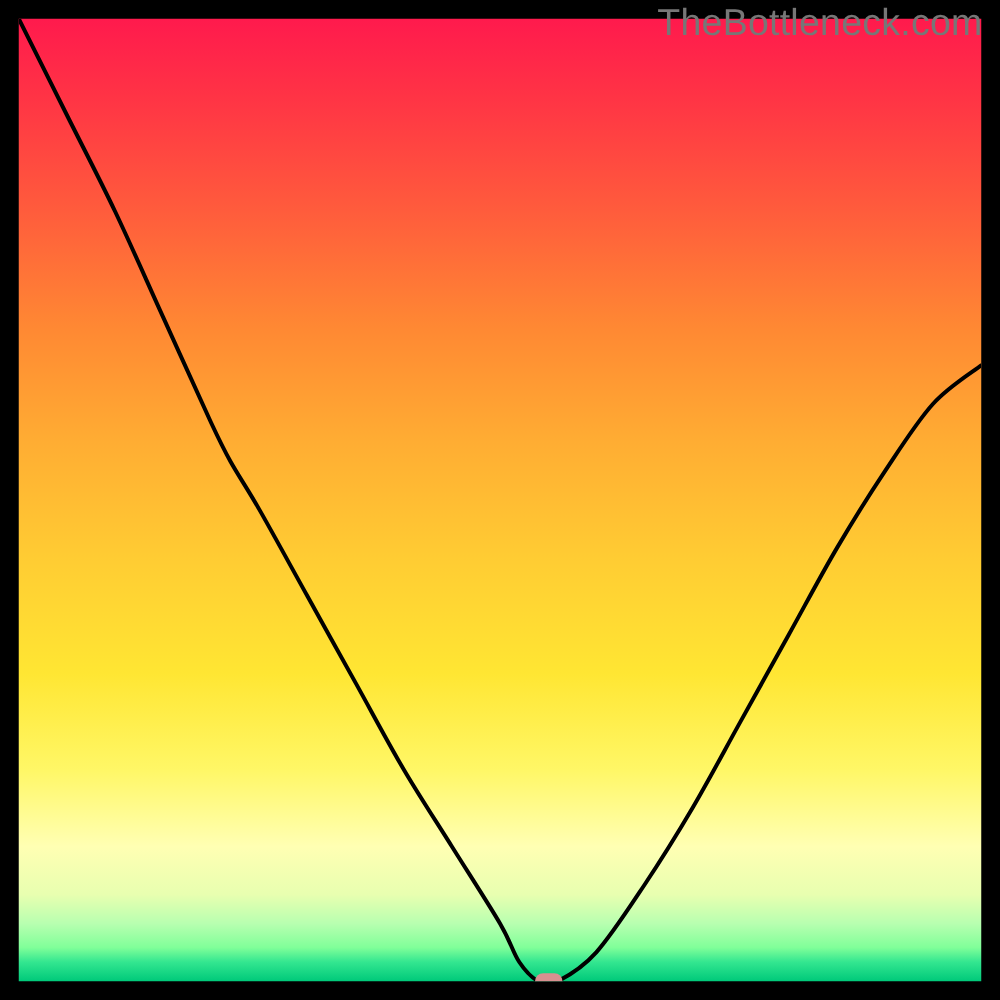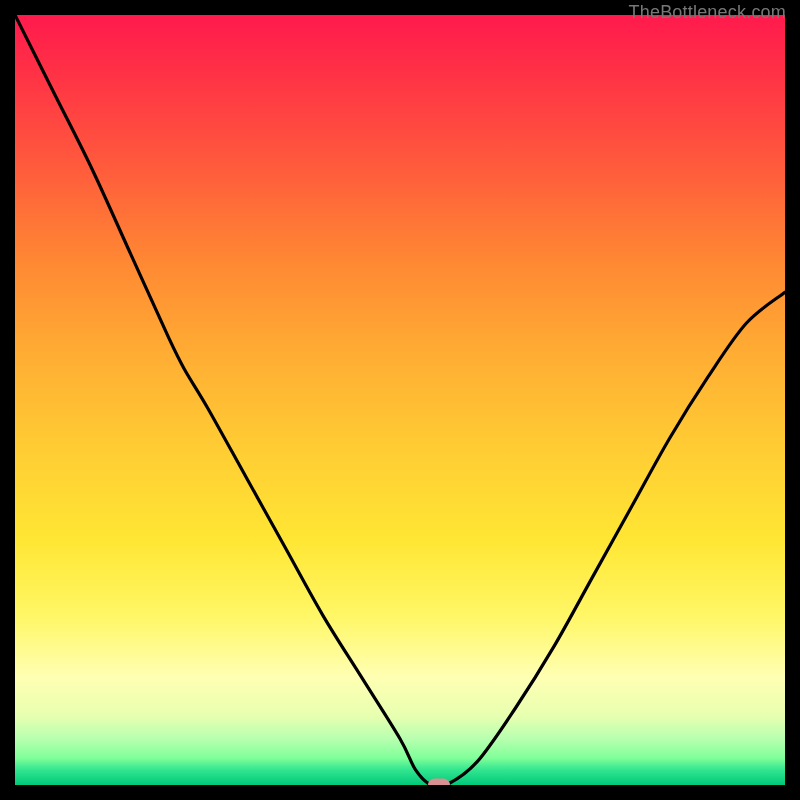--- a/index.html
+++ b/index.html
@@ -40,21 +40,21 @@
       #80ff99 96.5%,
       #33e690 98%,
       #00c97a 100%
     );
   }
   .watermark {
     position: absolute;
     top: 2px;
     right: 14px;
     color: #777;
-    font-size: 18px;
+    font-size: 30px;
     font-weight: 500;
     letter-spacing: 0.2px;
     user-select: none;
   }
   svg.curve {
     position: absolute;
     left: 0;
     top: 0;
     width: 770px;
     height: 770px;

